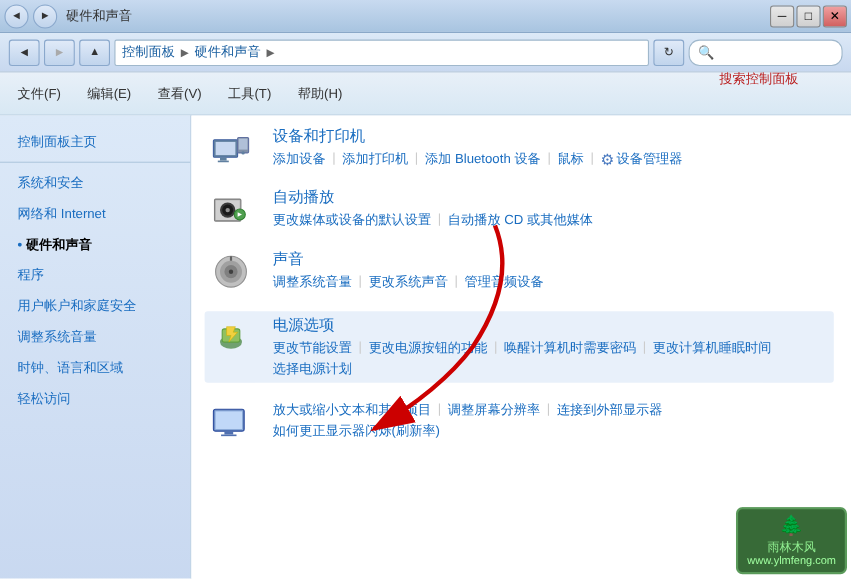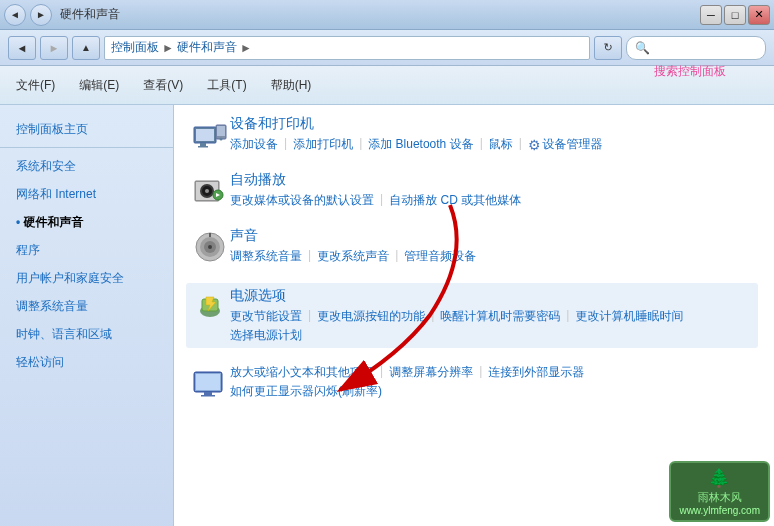--- a/index.html
+++ b/index.html
@@ -158,21 +158,21 @@
       flex: 1;
       background: #fff;
       padding: 10px 16px;
       overflow-y: auto;
     }
 
     .category-row {
       display: flex;
       align-items: flex-start;
       margin-bottom: 16px;
-      gap: 0;
+      gap: 18px;
     }
     .category-icon {
       width: 40px;
       height: 40px;
       flex-shrink: 0;
       display: flex;
       align-items: center;
       justify-content: center;
     }
     .category-content {
@@ -274,21 +274,21 @@
     <span class="path-item">控制面板</span>
     <span class="arrow"> ► </span>
     <span class="path-item">硬件和声音</span>
     <span class="arrow"> ► </span>
   </div>
   <div style="display:flex;align-items:center;gap:4px;">
     <div class="nav-btn" style="font-size:11px;">↻</div>
   </div>
   <div class="search-box">
     <span style="color:#aaa;margin-right:4px;">🔍</span>
-    <span style="color:#ec4899;margin-top:47px;">搜索控制面板</span>
+    <span style="color:#b91c1c;margin-top:47px;">搜索控制面板</span>
   </div>
 </div>
 
 <div class="menu-bar">
   <span class="menu-item">文件(F)</span>
   <span class="menu-item">编辑(E)</span>
   <span class="menu-item">查看(V)</span>
   <span class="menu-item">工具(T)</span>
   <span class="menu-item">帮助(H)</span>
 </div>

